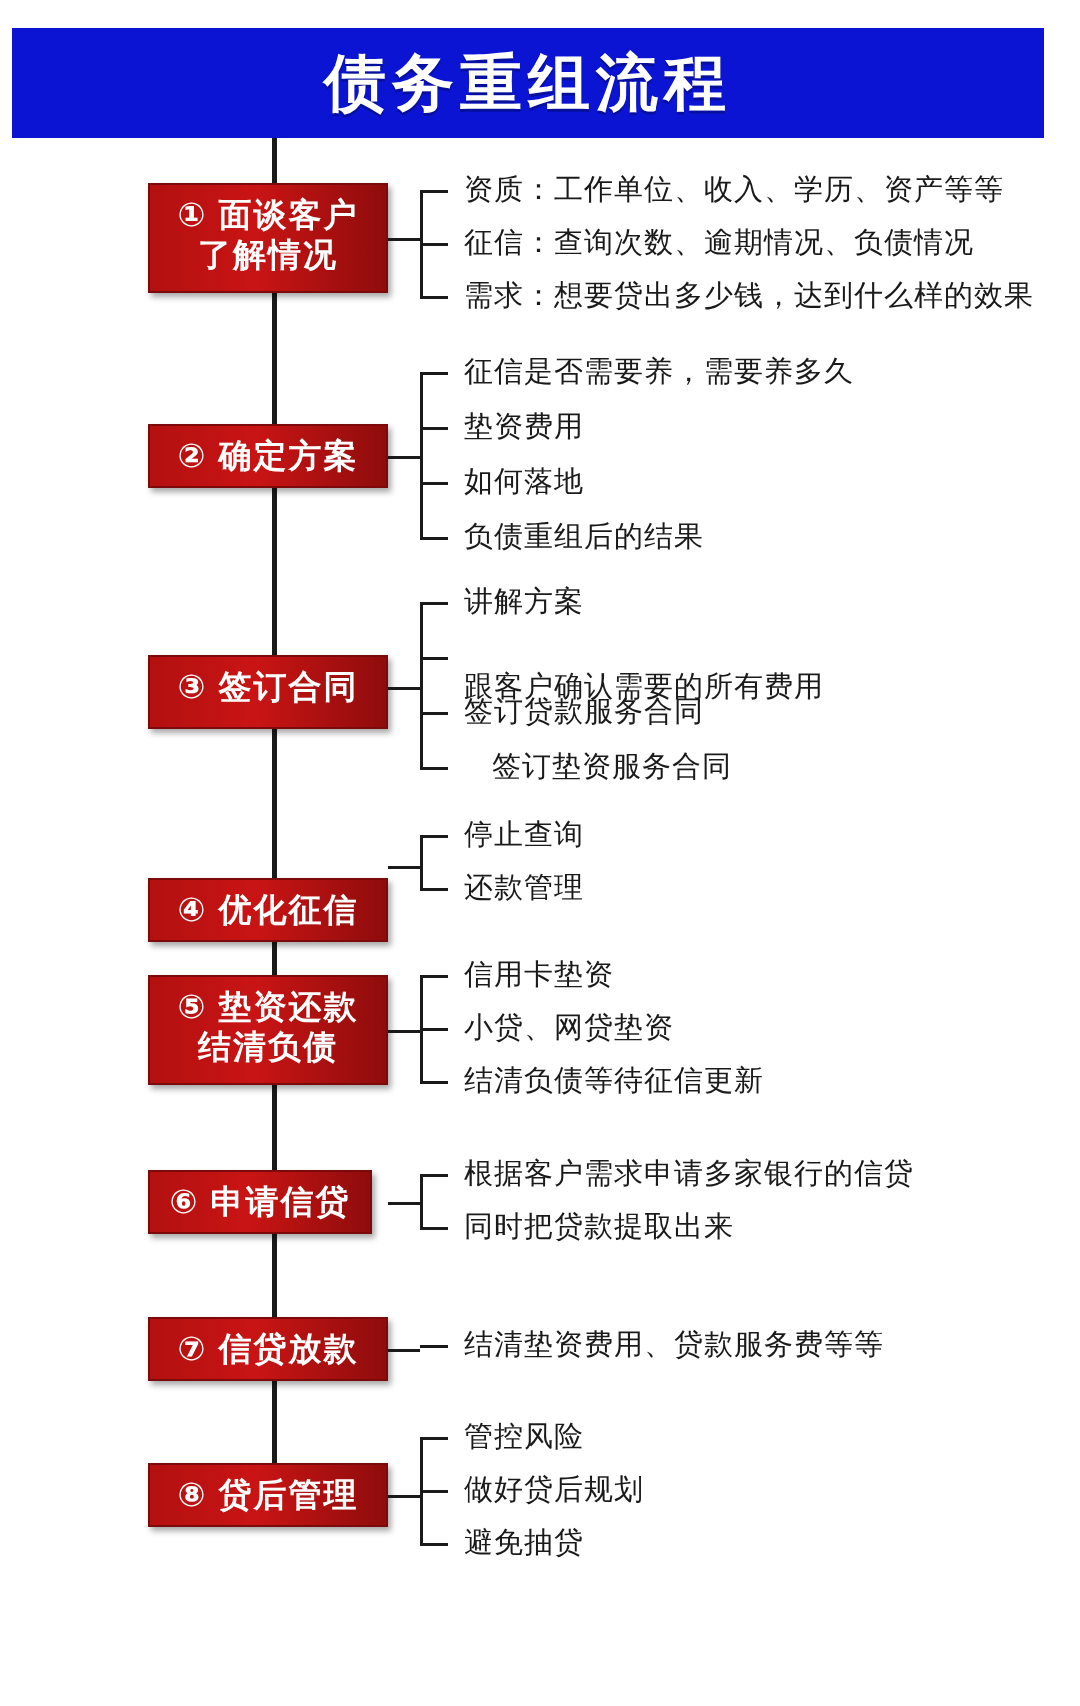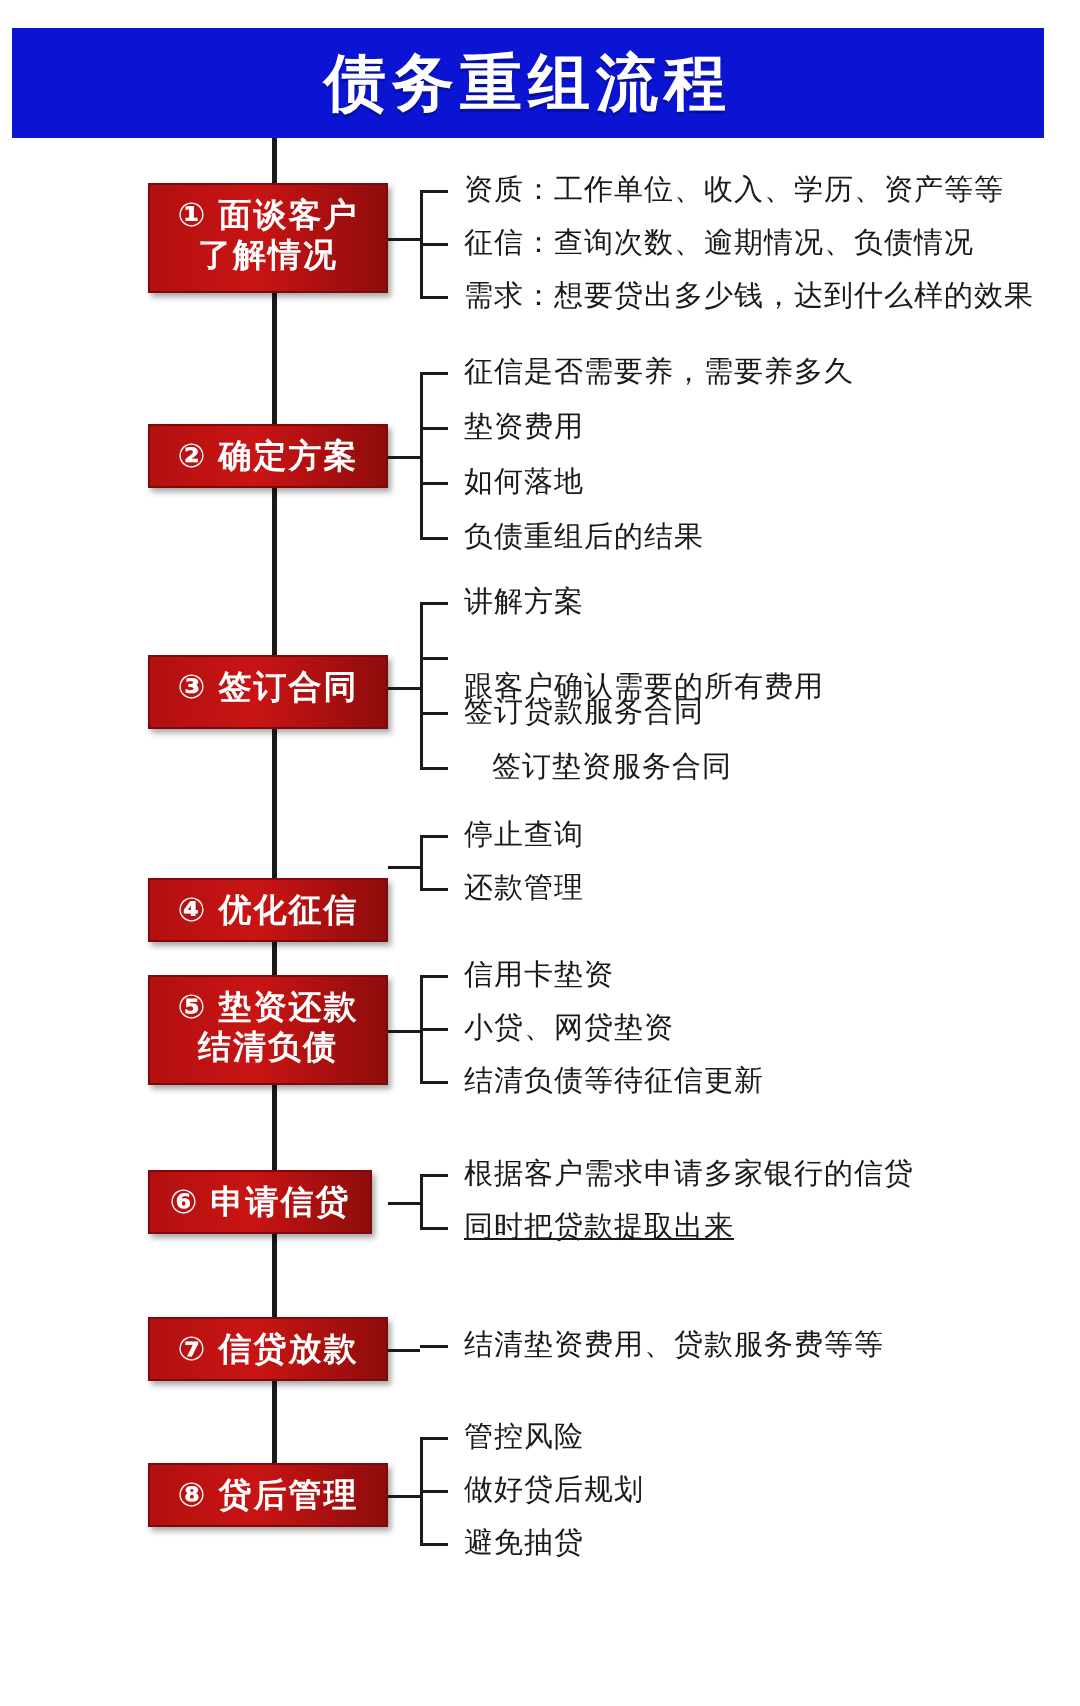--- a/index.html
+++ b/index.html
@@ -185,21 +185,21 @@
     </div>
     <div class="step">
       <div class="box" style="top: 1170px; height: 64px; width: 224px;">
         <div class="box-line"><span class="num">⑥ </span><span>申请信贷</span></div>
       </div>
       <div class="stub" style="left: 388px; top: 1202px; width: 32px;"></div>
       <div class="bracket" style="left: 420px; top: 1174px; height: 53px;"></div>
       <div class="tick" style="left: 420px; top: 1174px;"></div>
       <div class="item" style="left: 464px; top: 1154px;">根据客户需求申请多家银行的信贷</div>
       <div class="tick" style="left: 420px; top: 1227px;"></div>
-      <div class="item" style="left: 464px; top: 1207px; text-decoration: underline;">同时把贷款提取出来</div>
+      <div class="item" style="left: 464px; top: 1207px;">同时把贷款提取出来</div>
     </div>
     <div class="step">
       <div class="box" style="top: 1317px; height: 64px; width: 240px;">
         <div class="box-line"><span class="num">⑦ </span><span>信贷放款</span></div>
       </div>
       <div class="stub" style="left: 388px; top: 1349px; width: 32px;"></div>
       <div class="tick" style="left: 420px; top: 1345px;"></div>
       <div class="item" style="left: 464px; top: 1325px;">结清垫资费用、贷款服务费等等</div>
     </div>
     <div class="step">

